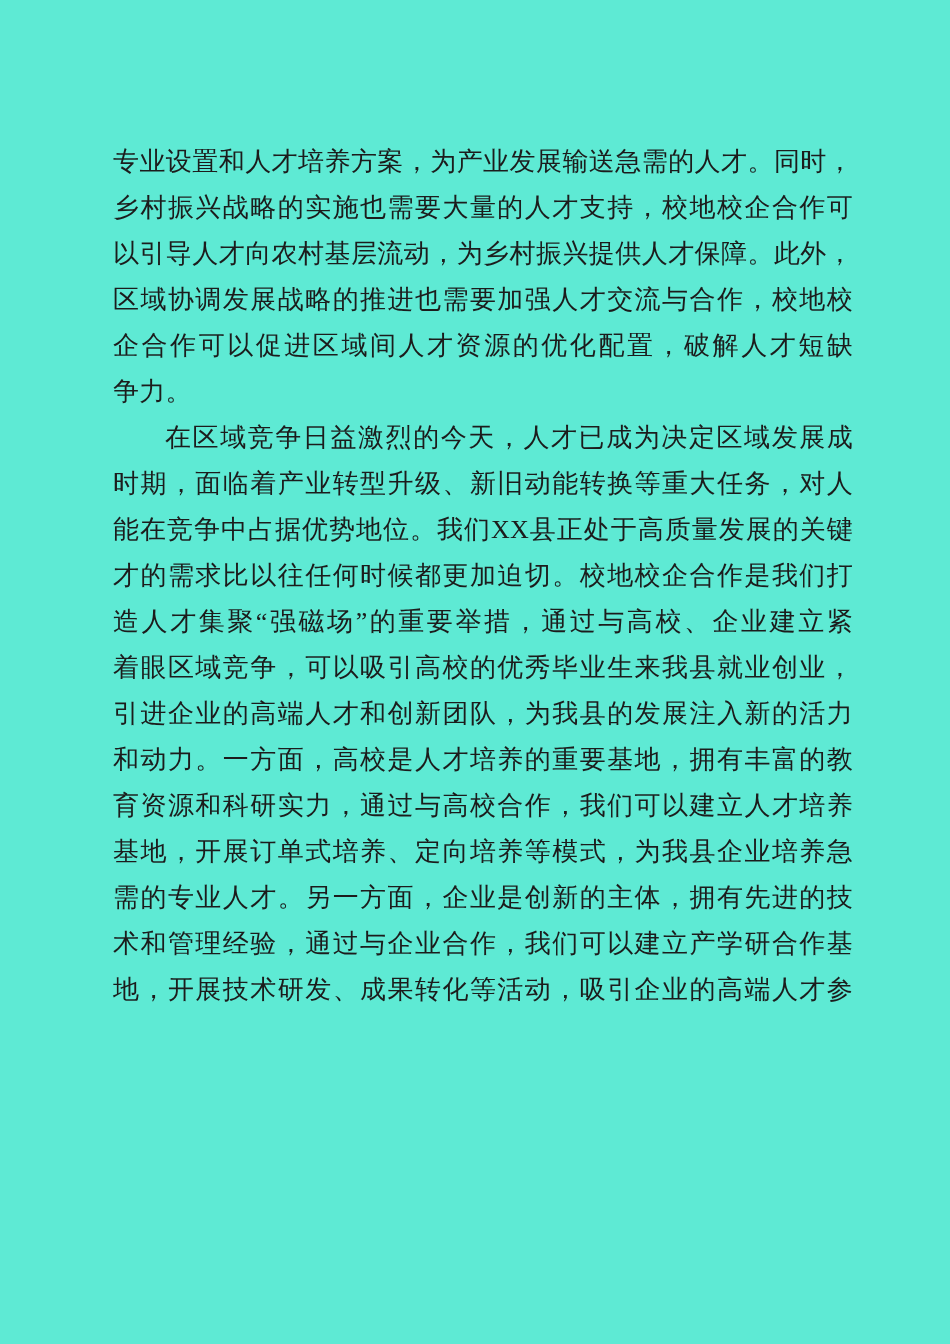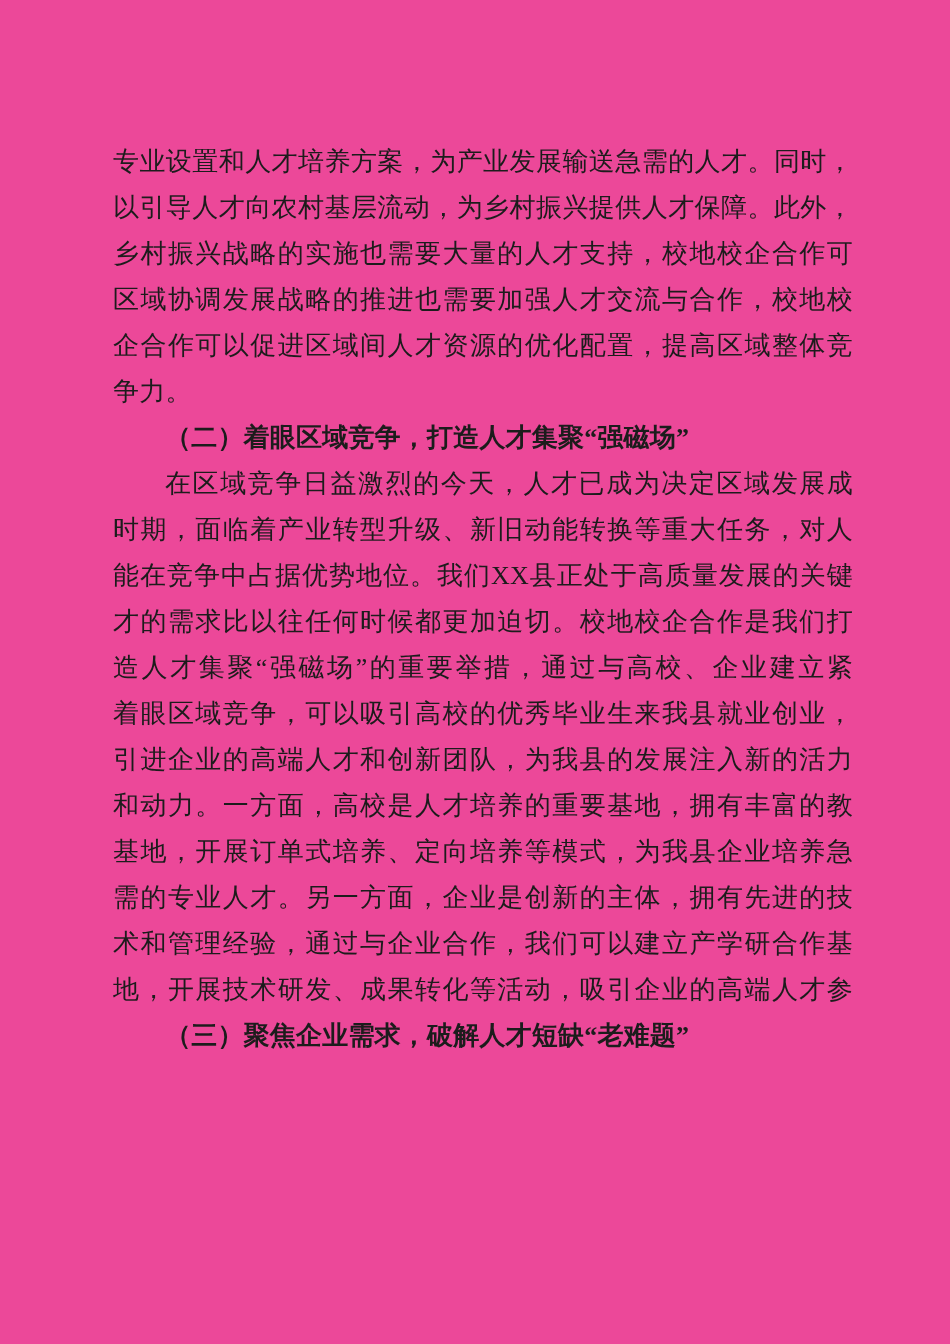--- a/index.html
+++ b/index.html
@@ -9,21 +9,21 @@
   body {
     width: 950px;
     height: 1344px;
     background: #ffffff;
     font-family: "Liberation Serif", "DejaVu Serif", serif;
   }
   .page {
     position: relative;
     width: 950px;
     height: 1344px;
-    background: #ec4899;
+    background: #5eead4;
     overflow: hidden;
     text-decoration: underline;
   }
   .doc {
     position: absolute;
     left: 113px;
     top: 139px;
     width: 740px;
     color: #1c1c1c;
   }
@@ -49,40 +49,35 @@
     font-weight: bold;
   }
 </style>
 </head>
 <body style="background: rgb(255, 255, 255);">
 
 <div class="page">
   <div class="doc" style="color: rgb(28, 28, 28);">
       <div class="block paragraph">
         <div class="doc-line">专业设置和人才培养方案，为产业发展输送急需的人才。同时，</div>
+        <div class="doc-line">乡村振兴战略的实施也需要大量的人才支持，校地校企合作可</div>
         <div class="doc-line">以引导人才向农村基层流动，为乡村振兴提供人才保障。此外，</div>
-        <div class="doc-line">乡村振兴战略的实施也需要大量的人才支持，校地校企合作可</div>
         <div class="doc-line">区域协调发展战略的推进也需要加强人才交流与合作，校地校</div>
-        <div class="doc-line">企合作可以促进区域间人才资源的优化配置，提高区域整体竞</div>
+        <div class="doc-line">企合作可以促进区域间人才资源的优化配置，破解人才短缺</div>
         <div class="doc-line para-end">争力。</div>
-      </div>
-      <div class="block heading">
-        <div class="doc-line heading-line">（二）着眼区域竞争，打造人才集聚“强磁场”</div>
       </div>
       <div class="block paragraph">
         <div class="doc-line first-indent">在区域竞争日益激烈的今天，人才已成为决定区域发展成</div>
         <div class="doc-line">时期，面临着产业转型升级、新旧动能转换等重大任务，对人</div>
         <div class="doc-line">能在竞争中占据优势地位。我们XX县正处于高质量发展的关键</div>
         <div class="doc-line">才的需求比以往任何时候都更加迫切。校地校企合作是我们打</div>
         <div class="doc-line">造人才集聚“强磁场”的重要举措，通过与高校、企业建立紧</div>
         <div class="doc-line">着眼区域竞争，可以吸引高校的优秀毕业生来我县就业创业，</div>
         <div class="doc-line">引进企业的高端人才和创新团队，为我县的发展注入新的活力</div>
         <div class="doc-line">和动力。一方面，高校是人才培养的重要基地，拥有丰富的教</div>
+        <div class="doc-line">育资源和科研实力，通过与高校合作，我们可以建立人才培养</div>
         <div class="doc-line">基地，开展订单式培养、定向培养等模式，为我县企业培养急</div>
         <div class="doc-line">需的专业人才。另一方面，企业是创新的主体，拥有先进的技</div>
         <div class="doc-line">术和管理经验，通过与企业合作，我们可以建立产学研合作基</div>
         <div class="doc-line">地，开展技术研发、成果转化等活动，吸引企业的高端人才参</div>
       </div>
-      <div class="block heading">
-        <div class="doc-line heading-line">（三）聚焦企业需求，破解人才短缺“老难题”</div>
-      </div>
     </div>
 </div>
 
 </body></html>

